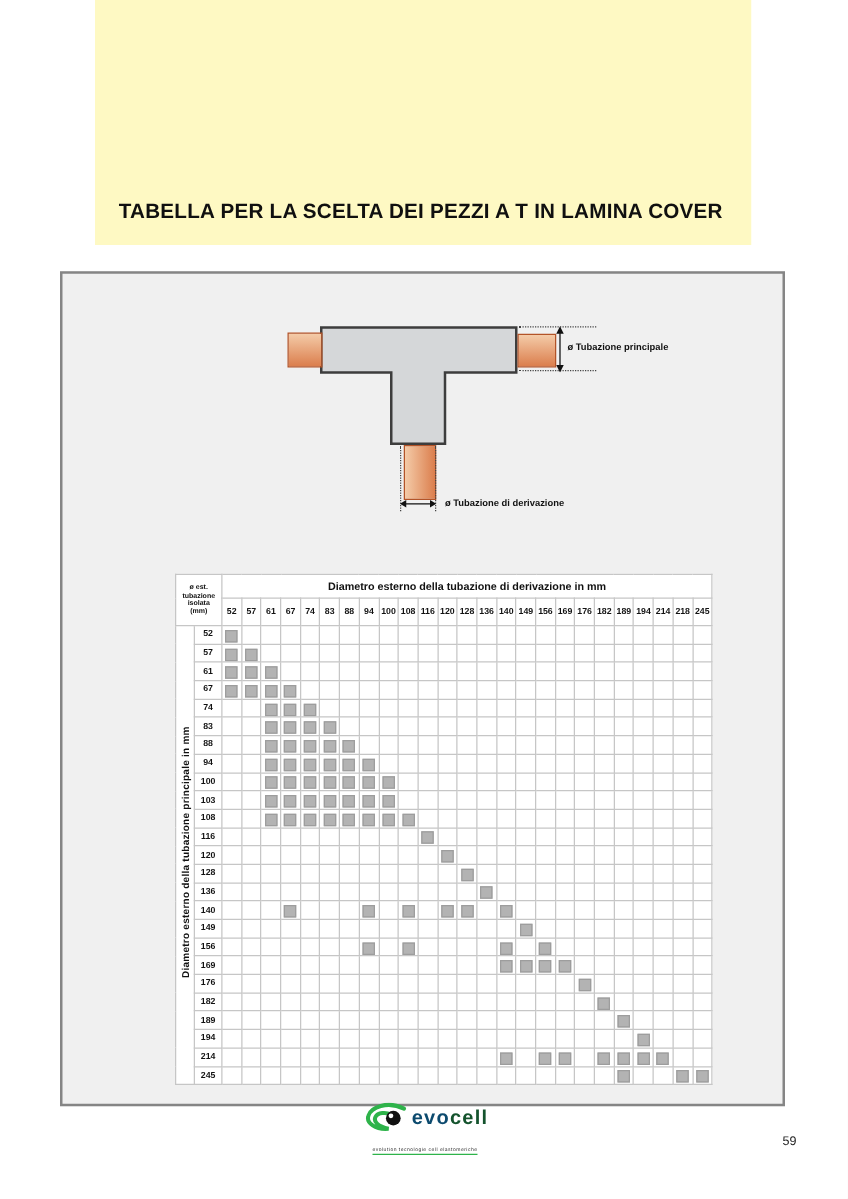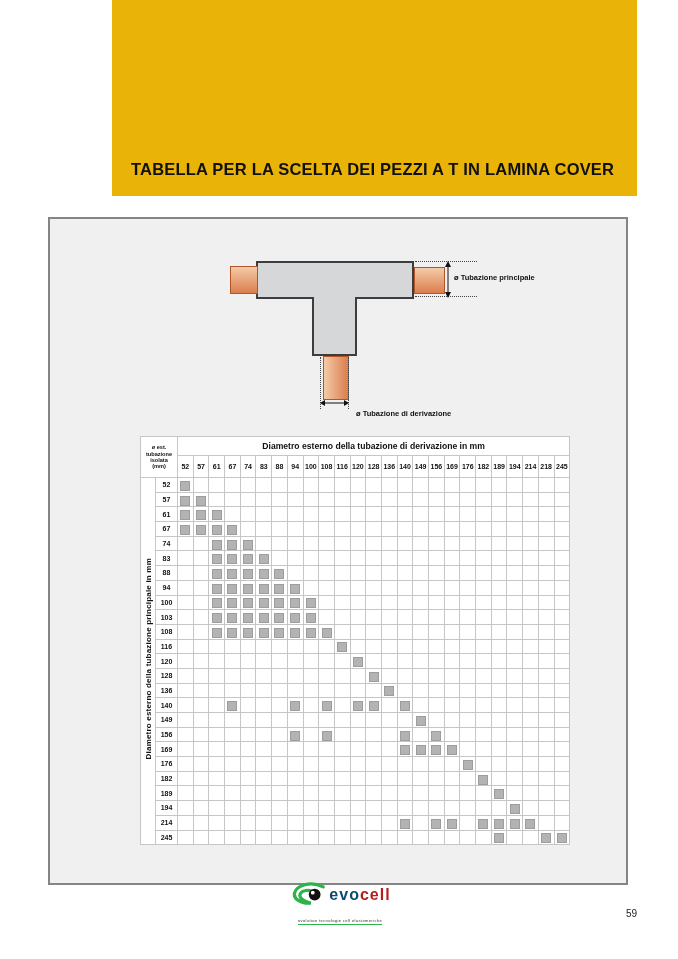--- a/index.html
+++ b/index.html
@@ -1,60 +1,60 @@
 <!DOCTYPE html>
 <html><head>
 <meta charset="utf-8">
 <style>
   html,body{margin:0;padding:0;background:#ffffff;}
   #page{position:relative;width:678px;height:959px;background:#ffffff;overflow:hidden;
         font-family:"Liberation Sans",sans-serif;}
 
   
-  .green-block{position:absolute;left:76px;top:0;width:525px;height:196px;background:#eab308;margin-left:36px;}
+  .green-block{position:absolute;left:76px;top:0;width:525px;height:196px;background:#fef9c3;}
   .page-title{position:absolute;left:19px;top:160px;width:500px;
               font-size:16.5px;font-weight:bold;color:#101010;letter-spacing:.2px;white-space:nowrap;}
 
   
   .content-box{position:absolute;left:48px;top:217px;width:576px;height:664px;
                background:#f0f0f0;border:2px solid #858585;}
 
   
   .tee-svg{position:absolute;left:255px;top:260px;}
   .pipe{position:absolute;border:1px solid #b35327;background:linear-gradient(#f4cba8,#db7e4d);}
   .pipe-left{left:230px;top:266px;width:26px;height:26px;}
   .pipe-right{left:414px;top:267px;width:29px;height:25px;}
   .pipe-bottom{left:323px;top:356px;width:24px;height:42px;background:linear-gradient(to right,#f4cba8,#db7e4d);}
   .dot-h{position:absolute;border-top:1px dotted #444;height:0;}
   .dot-v{position:absolute;border-left:1px dotted #444;width:0;}
   .dim-label{position:absolute;font-size:7.5px;font-weight:bold;color:#111;white-space:nowrap;}
 
   
-  .matrix-wrap{position:absolute;left:140px;top:436px;}
+  .matrix-wrap{position:absolute;left:140px;top:459px;}
   table.matrix{border-collapse:collapse;table-layout:fixed;background:#ffffff;
                border:1px solid #8a8a8a;}
   table.matrix td{border:1px solid #c6c6c6;padding:0;background:#ffffff;
                   font-family:"Liberation Sans",sans-serif;}
   td.corner{width:36px;font-size:5.6px;font-weight:bold;text-align:center;line-height:1.15;color:#111;}
   td.span-header{height:18px;font-size:8.6px;font-weight:bold;text-align:center;color:#111;}
   td.colnum{height:21px;font-size:7px;font-weight:bold;text-align:center;color:#111;}
   td.vlabel{width:14px;text-align:center;vertical-align:middle;}
   td.vlabel span{writing-mode:vertical-rl;transform:rotate(180deg);
                  font-size:8px;font-weight:bold;color:#111;white-space:nowrap;letter-spacing:.2px;}
   td.rownum{width:21px;font-size:7px;font-weight:bold;text-align:center;color:#111;}
   tr.mrow{height:14.7px;}
   td.cell{width:14.7px;}
   .square{width:8px;height:8px;margin:2px auto 0 auto;background:#b3b3b3;border:1px solid #9d9d9d;}
 
   
   .logo{position:absolute;left:250px;top:882px;width:180px;height:32px;text-align:center;}
   .logo-row{display:flex;align-items:center;justify-content:center;gap:2px;}
   .logo-word{font-size:16px;font-weight:800;letter-spacing:1px;line-height:16px;}
   .logo-evo{color:#0c4a6e;}
-  .logo-cell{color:#b91c1c;text-align:center;}
+  .logo-cell{color:#14532d;text-align:center;}
   .logo-tagline{font-size:4px;color:#333;letter-spacing:.4px;margin-top:0;border-bottom:1px solid #2eb34a;
                 display:inline-block;padding-bottom:1px;}
   .page-number{position:absolute;left:626px;top:908px;width:26px;font-size:10px;color:#222;text-align:left;}
 </style>
 </head>
 <body>
 
 <div id="page">
 
   <div class="green-block">
@@ -79,21 +79,21 @@
   </svg>
   <div class="dim-label" style="left:454px;top:273px;">ø Tubazione principale</div>
 
   <div class="dot-v" style="left:320px;top:357px;height:52px;"></div>
   <div class="dot-v" style="left:348px;top:357px;height:52px;"></div>
   <svg style="position:absolute;left:320px;top:398px;" width="29" height="10">
     <line x1="3" y1="5" x2="26" y2="5" stroke="#111" stroke-width="1"></line>
     <polygon points="0,5 5,2 5,8" fill="#111"></polygon>
     <polygon points="29,5 24,2 24,8" fill="#111"></polygon>
   </svg>
-  <div class="dim-label" style="left:356px;top:409px;">ø Tubazione di derivazione</div>
+  <div class="dim-label" style="left:356px;top:398px;">ø Tubazione di derivazione</div>
 
   <div class="matrix-wrap">
     <table class="matrix">
       <colgroup>
           <col style="width: 14px;">
           <col style="width: 21px;">
           <col style="width: 14.72px;">
           <col style="width: 14.72px;">
           <col style="width: 14.72px;">
           <col style="width: 14.72px;">

